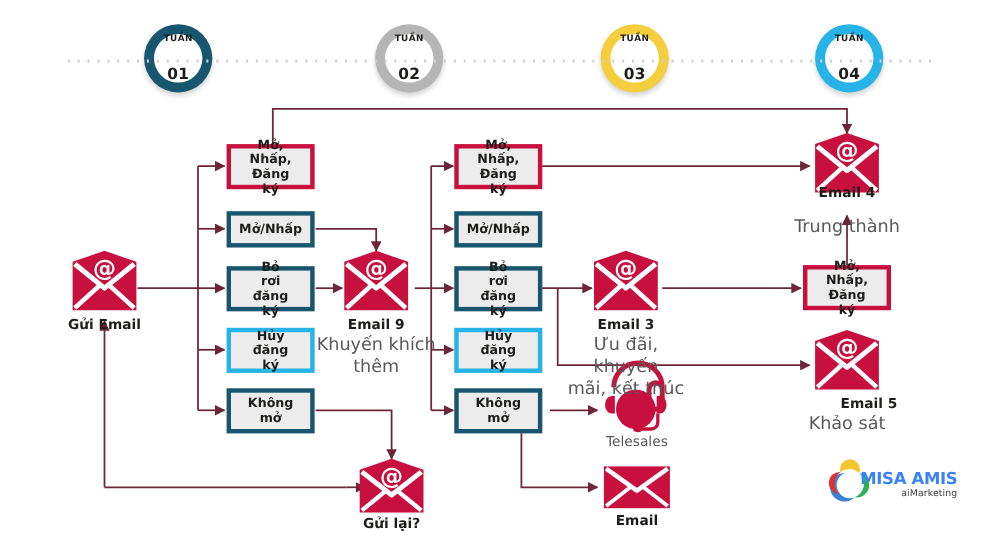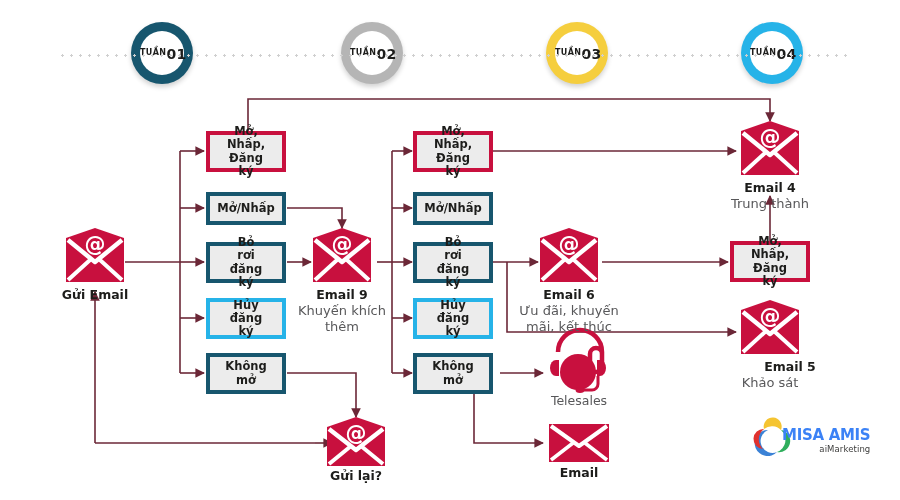--- a/index.html
+++ b/index.html
@@ -30,21 +30,21 @@
     position: absolute;
     width: 62px; height: 62px;
     border-radius: 50%;
     display: flex; align-items: center; justify-content: center;
     box-shadow: 0 3px 5px rgba(0,0,0,0.18);
   }
   .week-inner {
     width: 44px; height: 44px;
     border-radius: 50%;
     background: #ffffff;
-    display: flex; flex-direction: row;
+    display: flex; flex-direction: column;
     align-items: center; justify-content: space-between;
     line-height: 1;
   }
   .week-label {
     font-size: 8px; font-weight: bold; color: #1d1d1b;
     letter-spacing: 0.4px;
   }
   .week-num {
     font-size: 14px; font-weight: bold; color: #1d1d1b;
     margin-top: 1px; letter-spacing: 0.3px;
@@ -66,21 +66,21 @@
   
   .node-title {
     position: absolute;
     text-align: center;
     font-size: 12.5px; font-weight: bold; color: #1d1d1b;
     line-height: 1.2;
   }
   .node-sub {
     position: absolute;
     text-align: center;
-    font-size: 13px; color: #58585a;
+    font-size: 16px; color: #58585a;
     line-height: 1.25;
   }
   
   .logo-wrap {
     position: absolute; left: 752px; top: 428px;
     display: flex; align-items: center; gap: 6px;
   }
   .logo-text { line-height: 1; }
   .logo-main {
     font-size: 15px; font-weight: bold; color: #3b82f6;
@@ -305,25 +305,25 @@
     <i style="font-style:normal">Đăng ký</i>
   </span>
 </div>
 
 <div class="node-title" style="left:45px; top:287px; width:100px;">Gửi Email</div>
 
 <div class="node-title" style="left:292px; top:287px; width:100px;">Email 9</div>
 <div class="node-sub" style="left:286px; top:303px; width:112px; white-space:pre-line;">Khuyến khích
 thêm</div>
 
-<div class="node-title" style="left:519px; top:287px; width:100px;">Email 6</div>
+<div class="node-title" style="left:519px; top:287px; width:100px;">Email 3</div>
 <div class="node-sub" style="left:509px; top:303px; width:120px; white-space:pre-line;">Ưu đãi, khuyến
 mãi, kết thúc</div>
 
-<div class="node-title" style="left:720px; top:180px; width:100px;">Email 4</div>
+<div class="node-title" style="left:720px; top:167px; width:100px;">Email 4</div>
 <div class="node-sub" style="left:715px; top:196px; width:110px; white-space:pre-line;">Trung thành</div>
 
 <div class="node-title" style="left:740px; top:359px; width:100px;">Email 5</div>
 <div class="node-sub" style="left:715px; top:375px; width:110px; white-space:pre-line;">Khảo sát</div>
 
 <div class="node-title" style="left:306px; top:468px; width:100px;">Gửi lại?</div>
 
 <div class="node-sub" style="left:533px; top:393px; width:92px; font-size:12.5px;">Telesales</div>
 
 <div class="node-title" style="left:534px; top:465px; width:90px;">Email</div>

